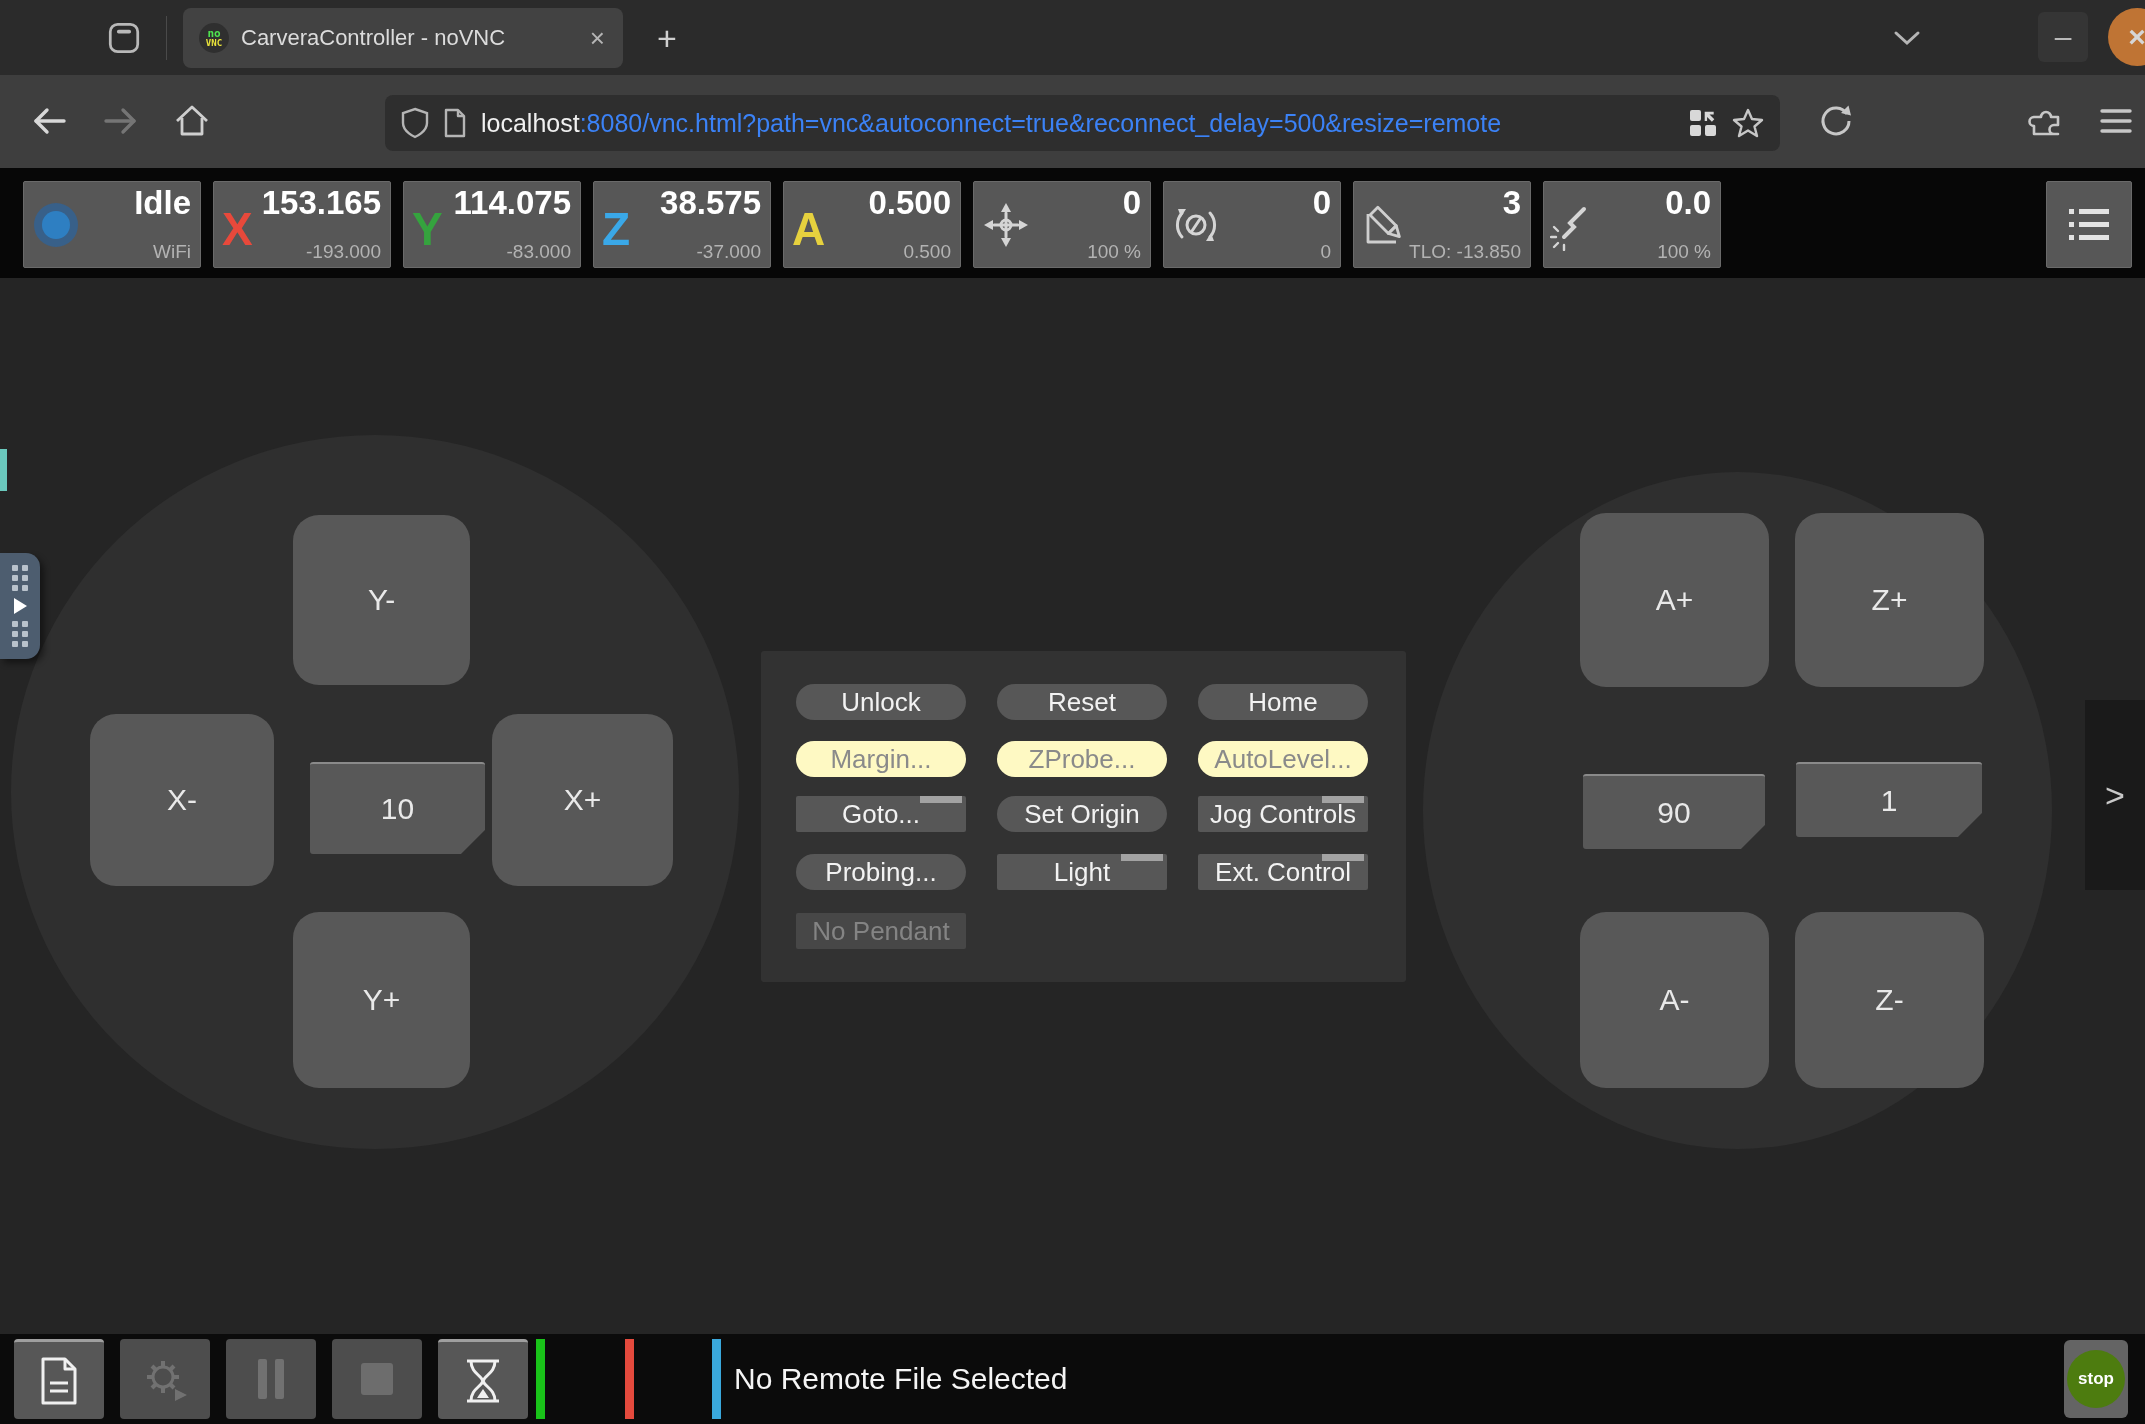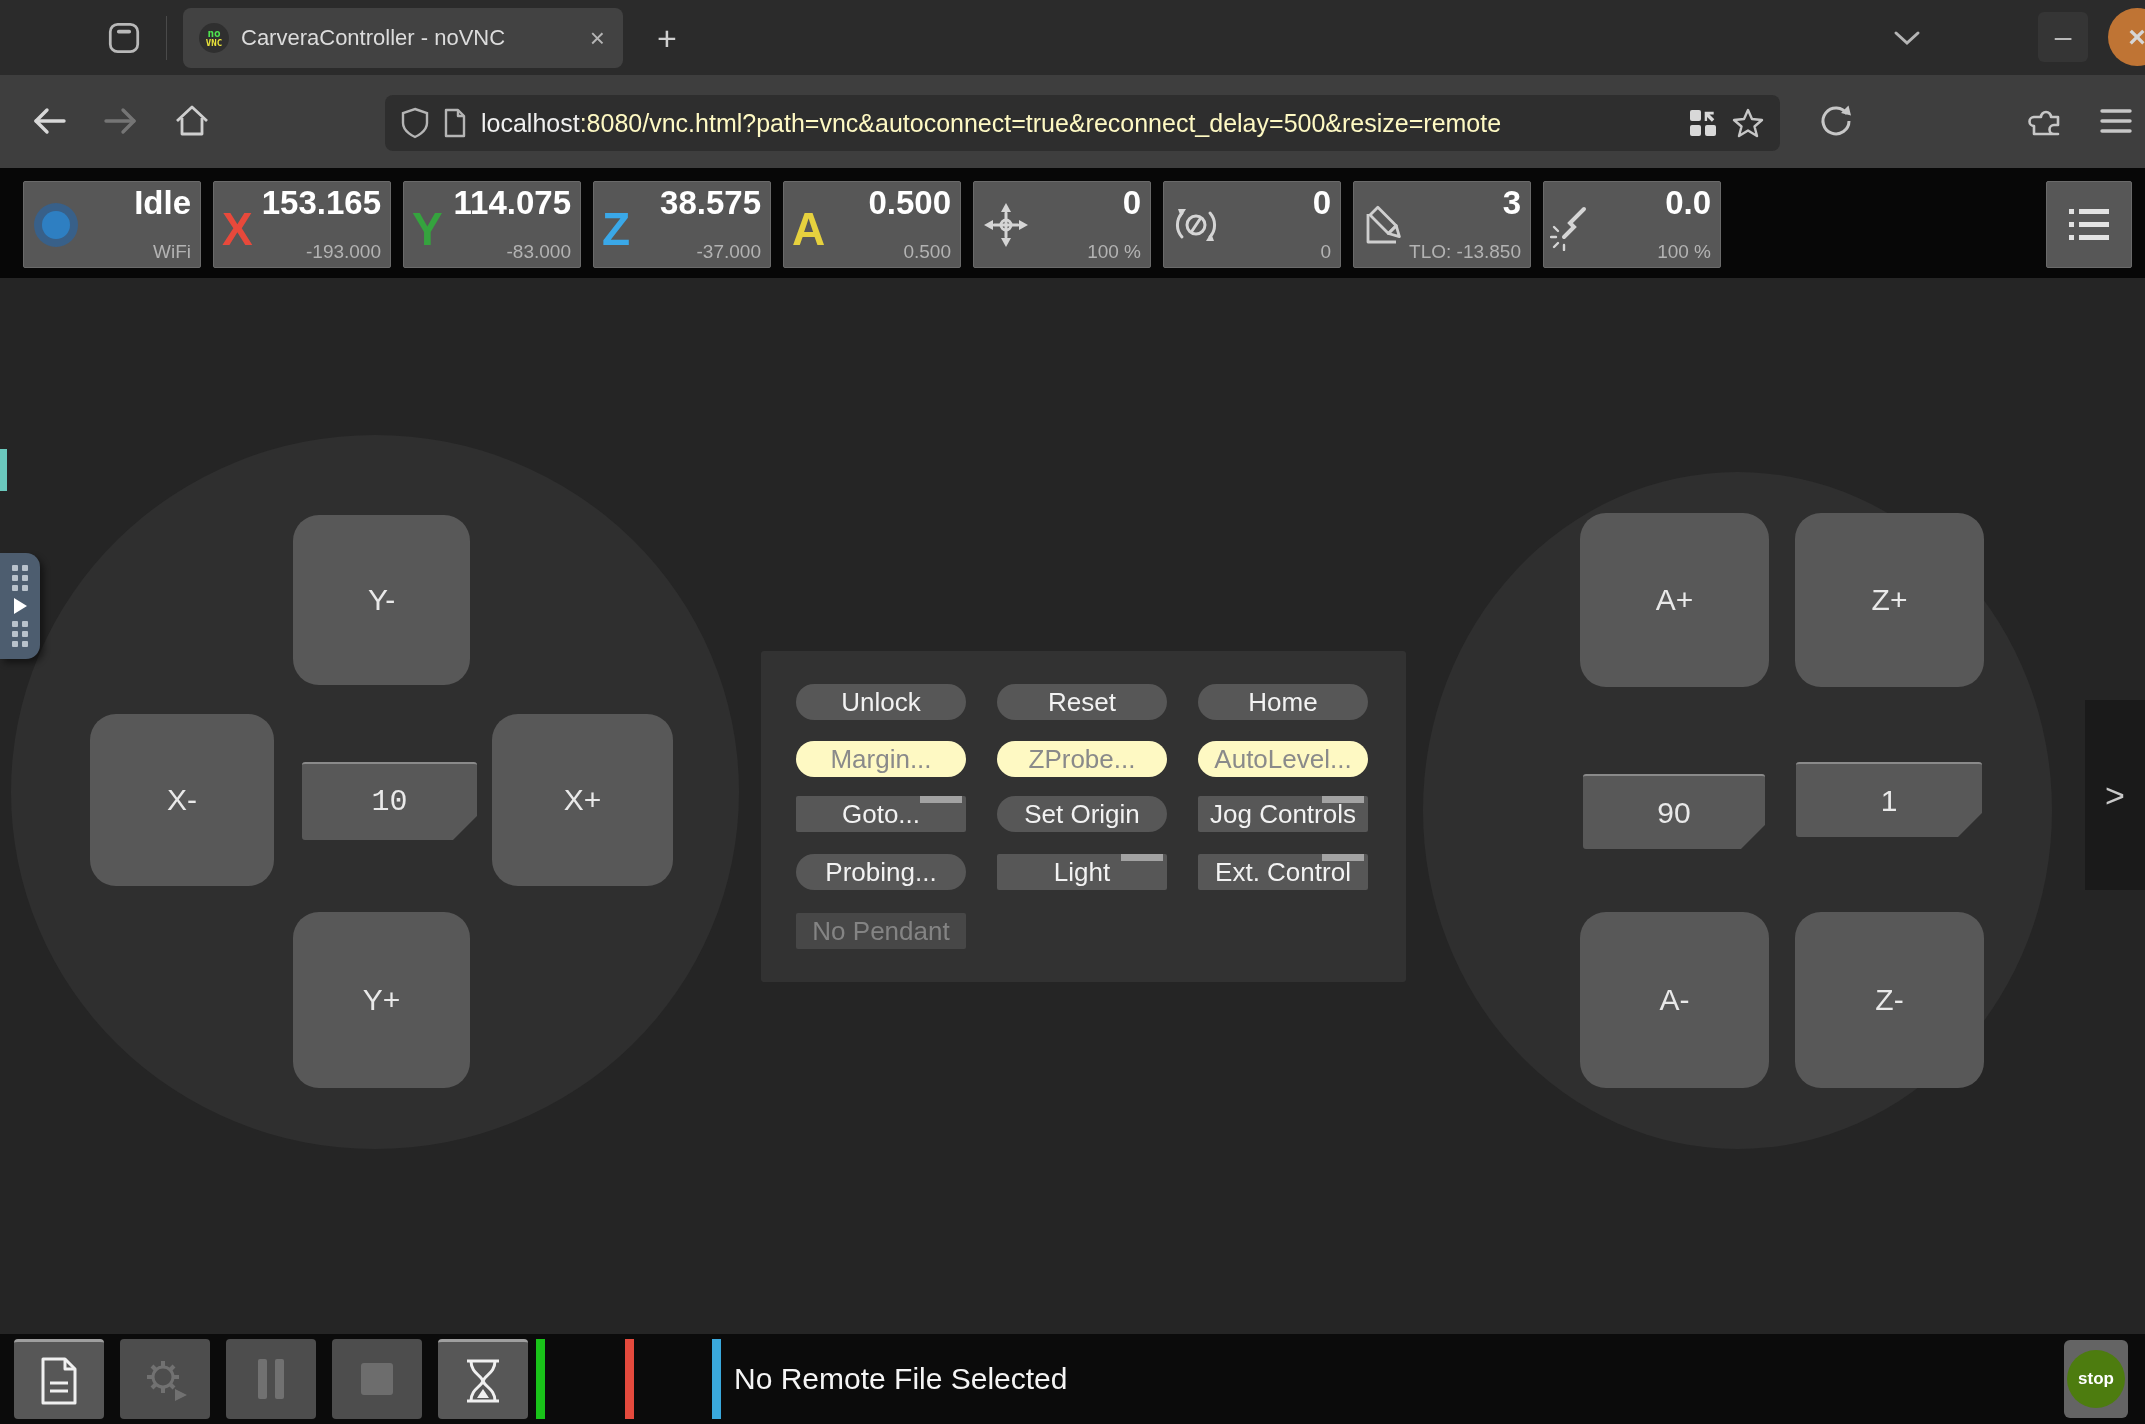--- a/index.html
+++ b/index.html
@@ -29,21 +29,21 @@
                display:flex; align-items:center; justify-content:center; color:#d6d6d6; font-size:30px; font-weight:bold; }
 
   .toolbar { position:absolute; left:0; top:75px; width:2145px; height:93px; background:#3e3e3e; }
   .nav-ic { position:absolute; top:22px; width:48px; height:48px; display:flex; align-items:center; justify-content:center; border-radius:6px; }
   .urlbar { position:absolute; left:385px; top:20px; width:1395px; height:56px; background:#2e2e2e; border-radius:8px;
             display:flex; align-items:center; padding:0 16px; gap:14px; }
   .url-text { font-size:25px; white-space:nowrap; overflow:hidden; flex:1;
               -webkit-mask-image:linear-gradient(90deg,#000 88%,transparent 98%);
               mask-image:linear-gradient(90deg,#000 88%,transparent 98%); }
   .url-host { color:#f0f0f0; }
-  .url-rest { color:#fef9c3; }
+  .url-rest { color:#3b82f6; }
 
   
   .statusbar { position:absolute; left:0; top:168px; width:2145px; height:110px; background:#070707; }
   .cellrow { position:absolute; left:23px; top:13px; display:flex; gap:12px; }
   .cell { position:relative; width:178px; height:87px; background:#575757; border:1px solid #6a6a6a; border-radius:2px; }
   .cell .main { position:absolute; top:2px; right:9px; color:#ffffff; font-size:33px; font-weight:bold; }
   .cell .sub  { position:absolute; bottom:4px; right:9px; color:#b3b3b3; font-size:19px; }
   .cell .axis { position:absolute; left:8px; top:50%; transform:translateY(-42%); font-size:46px; font-weight:bold; }
   .cell .cicon { position:absolute; left:6px; top:50%; transform:translateY(-50%); }
   .menu-cell { position:absolute; right:13px; top:13px; width:86px; height:87px; background:#575757;
@@ -311,21 +311,21 @@
   </div>
 </div>
 
 <div class="content">
 
   <div class="pad-circle" style="left:11px; top:157px; width:728px; height:714px;"></div>
   <div class="pad-circle" style="left:1423px; top:194px; width:629px; height:677px;"></div>
 
   <div class="jogbtn" style="left:293px; top:237px; width:177px; height:170px;">Y-</div>
   <div class="jogbtn" style="left:90px;  top:436px; width:184px; height:172px;">X-</div>
-  <div class="stepbtn" style="left:302px; top:484px; width:175px; height:78px;font-family:Liberation Mono, monospace;">10</div>
+  <div class="stepbtn" style="left:310px; top:484px; width:175px; height:92px;">10</div>
   <div class="jogbtn" style="left:492px; top:436px; width:181px; height:172px;">X+</div>
   <div class="jogbtn" style="left:293px; top:634px; width:177px; height:176px;">Y+</div>
 
   <div class="jogbtn" style="left:1580px; top:235px; width:189px; height:174px;">A+</div>
   <div class="jogbtn" style="left:1795px; top:235px; width:189px; height:174px;">Z+</div>
   <div class="stepbtn" style="left:1583px; top:484px; width:182px; height:75px;margin-top:12px;">90</div>
   <div class="stepbtn" style="left:1796px; top:484px; width:186px; height:75px;">1</div>
   <div class="jogbtn" style="left:1580px; top:634px; width:189px; height:176px;">A-</div>
   <div class="jogbtn" style="left:1795px; top:634px; width:189px; height:176px;">Z-</div>
 

